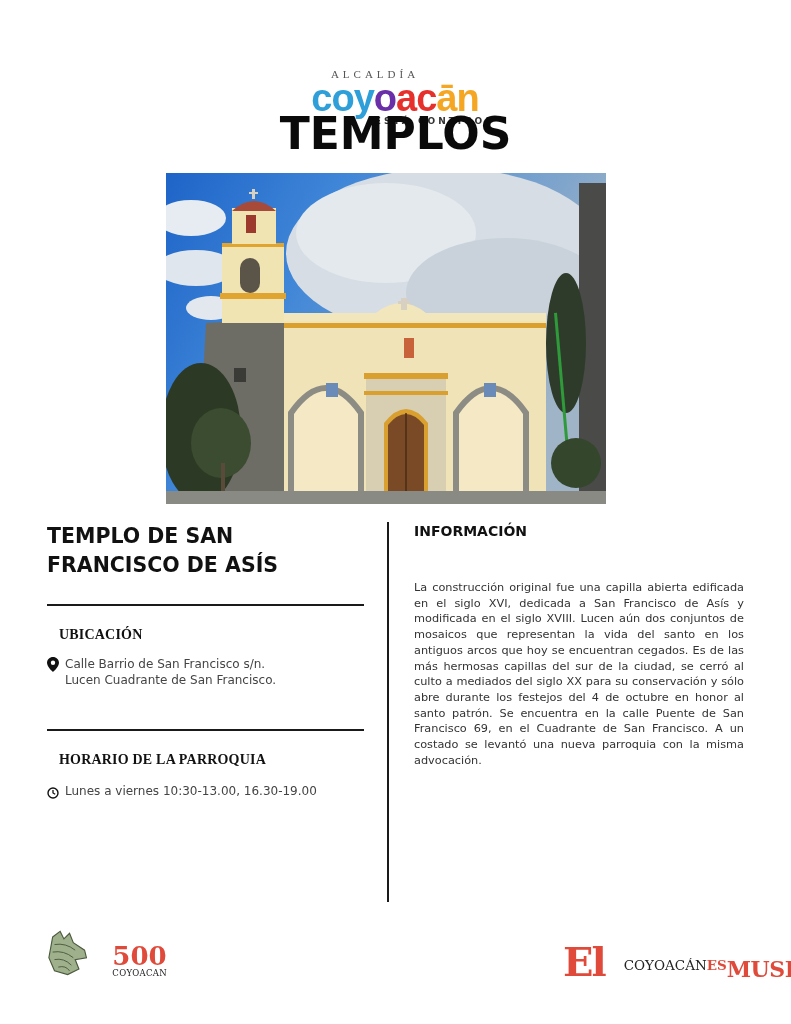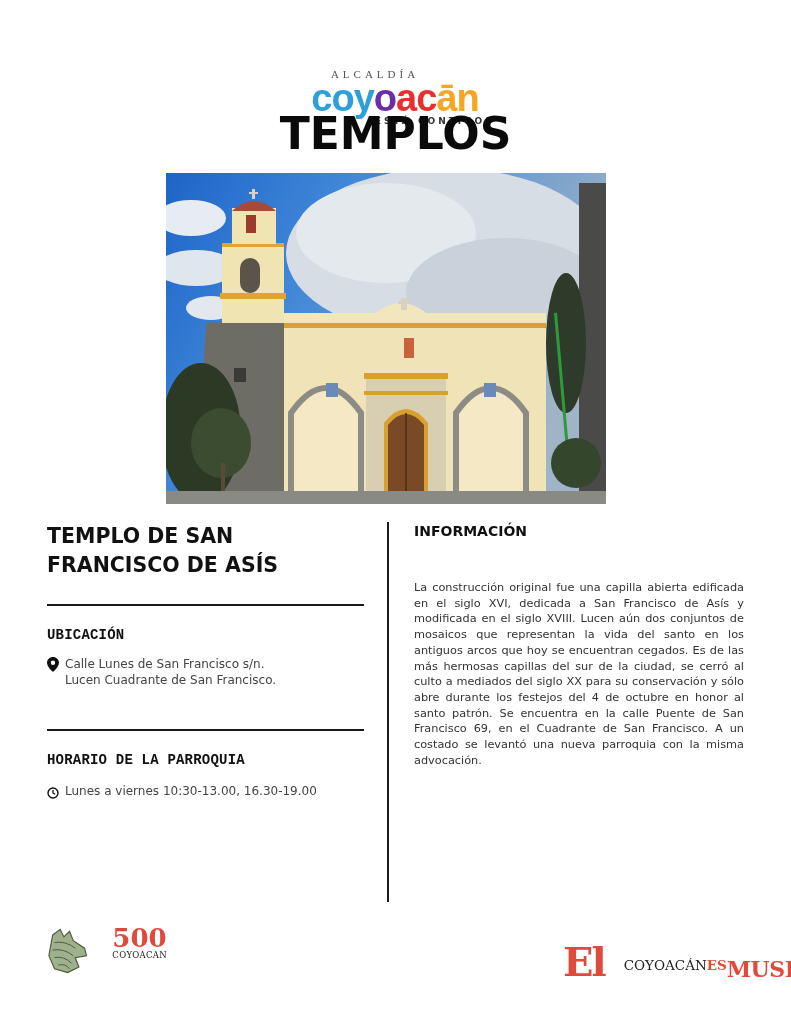--- a/index.html
+++ b/index.html
@@ -15,33 +15,33 @@
 
   .page-title { position: absolute; left: 0; top: 108px; width: 791px; text-align: center; font-family: "DejaVu Sans", sans-serif; font-weight: bold; font-size: 44px; letter-spacing: 0px; color: #0a0a0a; }
 
   
   .photo { position: absolute; left: 166px; top: 173px; width: 440px; height: 331px; overflow: hidden; background: #3a7bd5; }
   .photo svg { display: block; width: 100%; height: 100%; }
 
   
   .temple-name { position: absolute; left: 47px; top: 522px; width: 320px; font-family: "DejaVu Sans", sans-serif; font-weight: bold; font-size: 20.5px; line-height: 29px; color: #111; }
   .hr { position: absolute; left: 47px; width: 317px; height: 2px; background: #1a1a1a; }
-  .section-head { position: absolute; left: 47px; font-family: Liberation Mono, monospace; font-weight: bold; font-size: 14px; color: #111; letter-spacing: 0.2px; }
+  .section-head { position: absolute; left: 59px; font-family: Liberation Serif, serif; font-weight: bold; font-size: 14px; color: #111; letter-spacing: 0.2px; }
   .detail { position: absolute; left: 47px; display: flex; align-items: flex-start; }
   .detail .ico { width: 18px; height: 18px; margin-top: 1px; }
   .detail .txt { font-family: "DejaVu Sans", sans-serif; font-size: 12px; line-height: 16px; color: #444; margin-left: 0px; }
 
   .vline { position: absolute; left: 387px; top: 522px; width: 2px; height: 380px; background: #1a1a1a; }
 
   
   .info-head { position: absolute; left: 414px; top: 523px; font-family: "DejaVu Sans", sans-serif; font-weight: bold; font-size: 14px; color: #111; }
   .info-body { position: absolute; left: 414px; top: 580px; width: 330px; font-family: "DejaVu Sans", sans-serif; font-size: 11.3px; line-height: 15.7px; color: #333; text-align: justify; text-align-last: justify; }
 
   
-  .logo500 { position: absolute; left: 47px; top: 926px; width: 120px; height: 52px; display: flex; align-items: flex-start; gap: 22px; }
+  .logo500 { position: absolute; left: 47px; top: 926px; width: 120px; height: 52px; display: flex; align-items: flex-end; gap: 22px; }
   .logo500 .num { font-family: "DejaVu Serif", serif; font-weight: bold; font-size: 26px; color: #e04a3a; line-height: 24px; display: block; }
   .logo500 .sub { font-family: "DejaVu Serif", serif; font-size: 8.5px; color: #222; display: block; letter-spacing: 0.3px; }
 
   .museo { position: absolute; left: 563px; top: 934px; height: 46px; display: flex; align-items: flex-end; gap: 9px; }
   .museo .el { font-family: "DejaVu Serif", serif; font-weight: bold; font-size: 40px; color: #e04a3a; line-height: 36px; letter-spacing: -2px; }
   .museo .stack { display: flex; flex-direction: row; margin-left: 10px; }
   .museo .top { font-family: "DejaVu Serif", serif; font-size: 13.5px; color: #222; line-height: 14px; white-space: nowrap; }
   .museo .top b { color: #e04a3a; }
   .museo .bottom { font-family: "DejaVu Serif", serif; font-weight: bold; font-size: 22px; color: #e04a3a; line-height: 22px; letter-spacing: -0.5px; }
 </style>
@@ -135,21 +135,21 @@
 
 <div class="section-head" style="top:627px;">UBICACIÓN</div>
 
 <div class="detail" style="top:656px;">
   <span class="ico">
     <svg width="12" height="16" viewBox="0 0 12 16">
         <path d="M6 0 C2.7 0 0 2.6 0 5.8 C0 10 6 15 6 15 C6 15 12 10 12 5.8 C12 2.6 9.3 0 6 0 Z M6 8 A2.2 2.2 0 1 1 6 3.6 A2.2 2.2 0 1 1 6 8 Z" fill="#111"></path>
       </svg>
   </span>
   <div class="txt">
-    <div>Calle Lunes de San Francisco  s/n.</div>
+    <div>Calle Barrio de San Francisco  s/n.</div>
     <div>Lucen Cuadrante de San Francisco.</div>
   </div>
 </div>
 
 <div class="hr" style="top:729px;"></div>
 
 <div class="section-head" style="top:752px;">HORARIO DE LA PARROQUIA</div>
 
 <div class="detail" style="top:783px;">
   <span class="ico">

